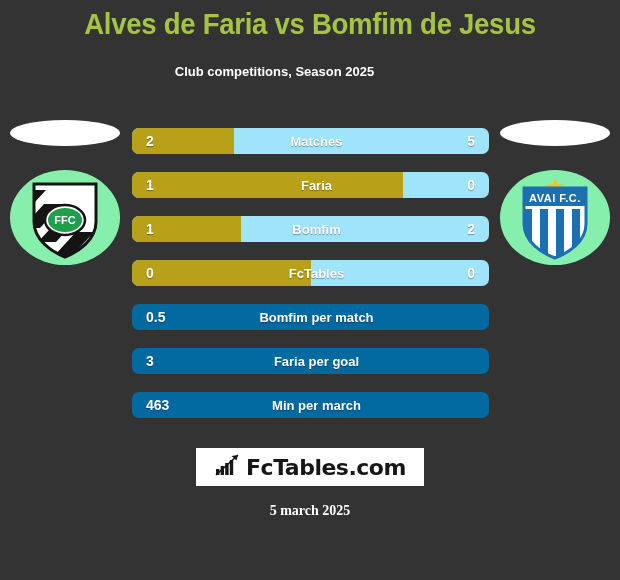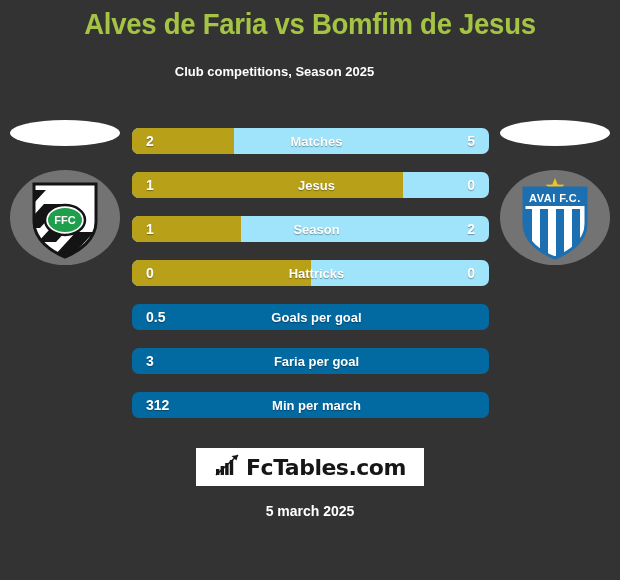--- a/index.html
+++ b/index.html
@@ -70,21 +70,21 @@
     background: #ffffff;
     border-radius: 50%;
   }
 
   .crest-disc {
     position: absolute;
     top: 50px;
     left: 0px;
     width: 110px;
     height: 95px;
-    background: #737373;
+    background: #86efac;
     border-radius: 50%;
     overflow: hidden;
     text-align: center;
   }
   .crest-disc svg { display: block; }
 
   
   .bars {
     position: absolute;
     top: 128px;
@@ -166,21 +166,21 @@
 
   .footer-date {
     position: absolute;
     top: 503px;
     left: 0;
     width: 620px;
     text-align: center;
     color: #ffffff;
     font-size: 14px;
     font-weight: bold;
-    font-family: Liberation Sans, sans-serif;
+    font-family: Liberation Serif, serif;
   }
 </style>
 </head>
 <body>
 
 <div class="page">
 
   <div class="title">Alves de Faria vs Bomfim de Jesus</div>
 
   <div class="subtitle">Club competitions, Season 2025</div>
@@ -249,50 +249,50 @@
     <div class="bar-row">
       <div class="bar-fill-left" style="width:28.6%"></div>
       <div class="bar-val left">2</div>
       <div class="bar-label">Matches</div>
       <div class="bar-val right">5</div>
     </div>
 
     <div class="bar-row">
       <div class="bar-fill-left" style="width:76%"></div>
       <div class="bar-val left">1</div>
-      <div class="bar-label">Jesus</div>
+      <div class="bar-label">Faria</div>
       <div class="bar-val right">0</div>
     </div>
 
     <div class="bar-row">
       <div class="bar-fill-left" style="width:30.5%"></div>
       <div class="bar-val left">1</div>
-      <div class="bar-label">Season</div>
+      <div class="bar-label">Bomfim</div>
       <div class="bar-val right">2</div>
     </div>
 
     <div class="bar-row">
       <div class="bar-fill-left" style="width:50%"></div>
       <div class="bar-val left">0</div>
-      <div class="bar-label">Hattricks</div>
+      <div class="bar-label">FcTables</div>
       <div class="bar-val right">0</div>
     </div>
 
     <div class="bar-row solo">
       <div class="bar-val left">0.5</div>
-      <div class="bar-label">Goals per goal</div>
+      <div class="bar-label">Bomfim per match</div>
     </div>
 
     <div class="bar-row solo">
       <div class="bar-val left">3</div>
       <div class="bar-label">Faria per goal</div>
     </div>
 
     <div class="bar-row solo">
-      <div class="bar-val left">312</div>
+      <div class="bar-val left">463</div>
       <div class="bar-label">Min per march</div>
     </div>
 
   </div>
 
   <div class="brand">
     <div class="brand-inner">
       <span>
         <svg width="26" height="24" viewBox="0 0 26 24">
           <line x1="2" y1="22" x2="24" y2="2" stroke="#161616" stroke-width="1.6"></line>

